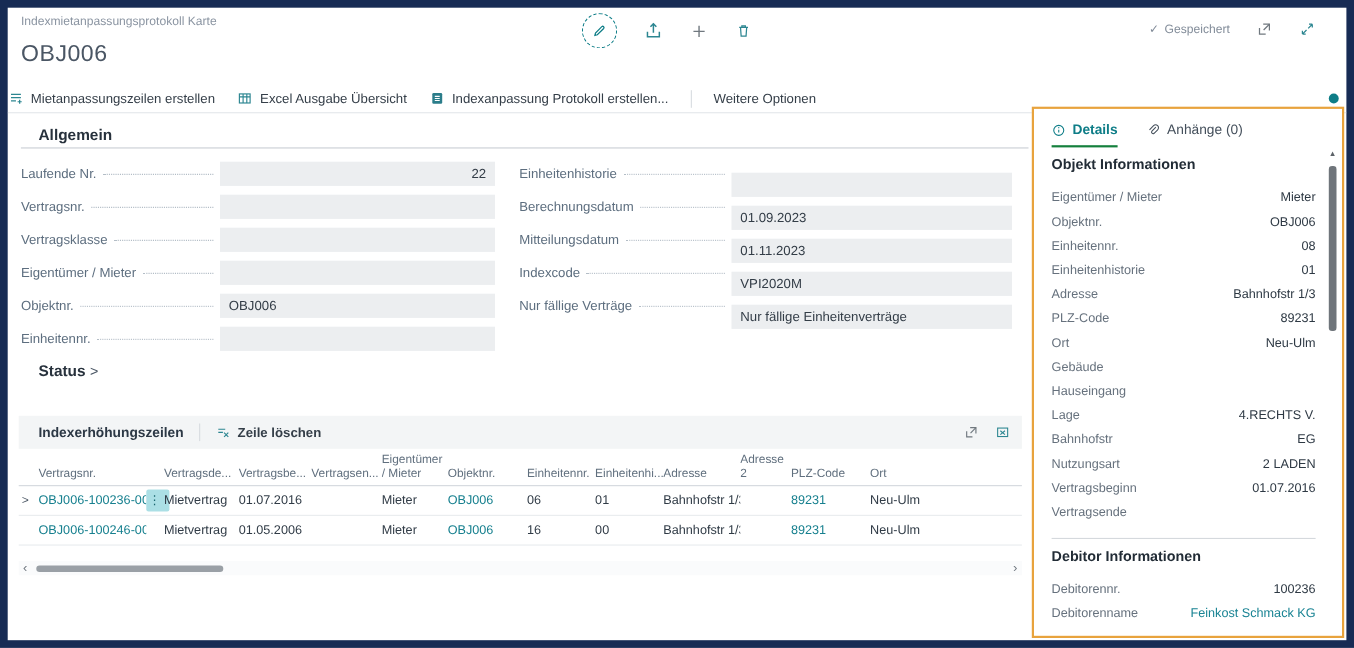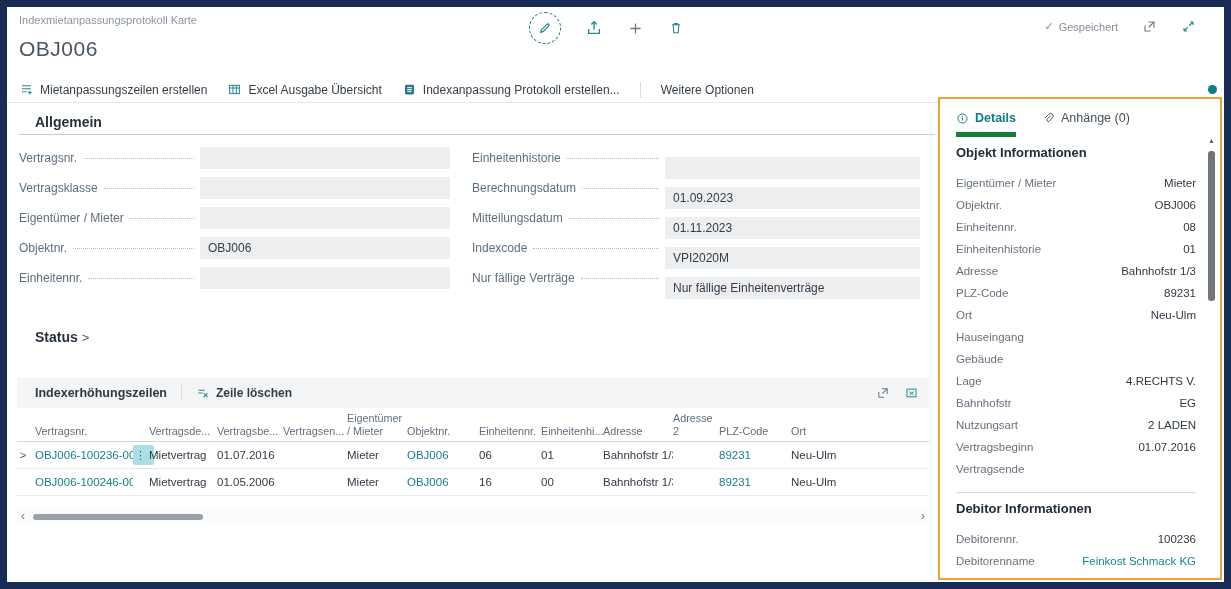--- a/index.html
+++ b/index.html
@@ -13,21 +13,21 @@
   .icon-btn{display:inline-flex;align-items:center;justify-content:center;cursor:pointer;}
   .pencil-circle{width:30px;height:30px;border:1.5px dashed #0e7d87;border-radius:50%;color:#0e7d87;}
   .tc{color:#2c8691;}
   .gc{color:#70787f;}
   .top-right{position:absolute;right:28px;top:12px;display:flex;align-items:center;gap:24px;}
   .saved{display:flex;align-items:center;gap:5px;font-size:11px;color:#828c99;}
   .page-title{position:absolute;left:12px;top:30px;font-size:21px;color:#4a5664;letter-spacing:.5px;}
 
   
   .actionbar{position:absolute;left:0;right:0;top:70px;height:25px;display:flex;align-items:center;
-             gap:20px;padding-left:12px;border-bottom:1px solid #e3e6ea;}
+             gap:20px;padding-left:0;border-bottom:1px solid #e3e6ea;}
   .action{display:flex;align-items:center;gap:6px;font-size:12px;color:#343e48;cursor:pointer;white-space:nowrap;}
   .vsep{width:1px;height:16px;background:#d8dce0;}
   .teal-dot{position:absolute;right:7px;top:78px;width:9px;height:9px;border-radius:50%;background:#0e7d87;}
 
   
   .section-heading{font-size:14px;font-weight:bold;color:#27313c;margin-left:16px;}
   .allgemein-h{position:absolute;left:12px;top:107px;}
   .main-hr{position:absolute;left:12px;top:127px;width:916px;height:0;border-top:1px solid #c9ced4;}
   .fcol{position:absolute;top:139px;}
   .fcol1{left:12px;width:431px;}
@@ -62,21 +62,21 @@
   .hscroll{margin-top:14px;height:13px;display:flex;align-items:center;background:#fafbfc;}
   .harrow{font-size:12px;color:#707880;width:12px;text-align:center;line-height:13px;cursor:pointer;}
   .htrack{flex:1;height:8px;position:relative;}
   .hthumb{position:absolute;left:4px;top:1px;width:170px;height:6px;background:#9aa0a6;border-radius:3px;cursor:grab;}
 
   
   .panel{position:absolute;right:2px;top:90px;bottom:2px;width:284px;box-sizing:border-box;
          border:2px solid #e8a33d;background:#fff;padding:12px 24px 0 16px;overflow:hidden;}
   .panel-tabs{display:flex;gap:26px;align-items:flex-start;}
   .tab{display:flex;align-items:center;gap:6px;font-size:12.5px;color:#45505c;padding-bottom:7px;cursor:pointer;}
-  .tab.active{color:#0e7d87;border-bottom:5px solid #15803d;font-weight:bold;}
+  .tab.active{color:#0e7d87;border-bottom:2px solid #15803d;font-weight:bold;}
   .panel-section-h{font-size:13px;font-weight:bold;color:#222c36;margin-top:8px;}
   .prows{margin-top:12px;}
   .prow{display:flex;justify-content:space-between;align-items:center;height:22px;font-size:11.5px;}
   .plabel{color:#66717d;white-space:nowrap;}
   .pvalue{color:#2e3944;white-space:nowrap;text-align:right;}
   .pvalue.link{color:#1a8494;cursor:pointer;}
   .panel-divider{border-top:1px solid #d5d9dd;margin:12px 0 0 0;}
   .vscroll{position:absolute;right:4px;top:38px;bottom:8px;width:9px;}
   .varrow{font-size:7px;color:#5c6268;text-align:center;display:block;cursor:pointer;}
   .vthumb{position:absolute;top:14px;right:1px;width:7px;height:150px;background:#6f757b;border-radius:3px;cursor:grab;}
@@ -168,20 +168,25 @@
     <span class="action">
       <span>Weitere Optionen</span>
     </span>
   </div>
   <div class="teal-dot"></div>
 
   <div class="section-heading allgemein-h">Allgemein</div>
   <div class="main-hr"></div>
 
   <div class="fcol fcol1">
+    <div class="frow">
+      <span class="flabel">Laufende Nr.</span>
+      <span class="leader"></span>
+      <div class="fbox num">22</div>
+    </div>
     <div class="frow">
       <span class="flabel">Vertragsnr.</span>
       <span class="leader"></span>
       <div class="fbox"></div>
     </div>
     <div class="frow">
       <span class="flabel">Vertragsklasse</span>
       <span class="leader"></span>
       <div class="fbox"></div>
     </div>
@@ -371,25 +376,25 @@
         </div>
       <div class="prow">
           <span class="plabel">PLZ-Code</span>
           <span class="pvalue">89231</span>
         </div>
       <div class="prow">
           <span class="plabel">Ort</span>
           <span class="pvalue">Neu-Ulm</span>
         </div>
       <div class="prow">
+          <span class="plabel">Gebäude</span>
+          <span class="pvalue"></span>
+        </div>
+      <div class="prow">
           <span class="plabel">Hauseingang</span>
-          <span class="pvalue"></span>
-        </div>
-      <div class="prow">
-          <span class="plabel">Gebäude</span>
           <span class="pvalue"></span>
         </div>
       <div class="prow">
           <span class="plabel">Lage</span>
           <span class="pvalue">4.RECHTS V.</span>
         </div>
       <div class="prow">
           <span class="plabel">Bahnhofstr</span>
           <span class="pvalue">EG</span>
         </div>

